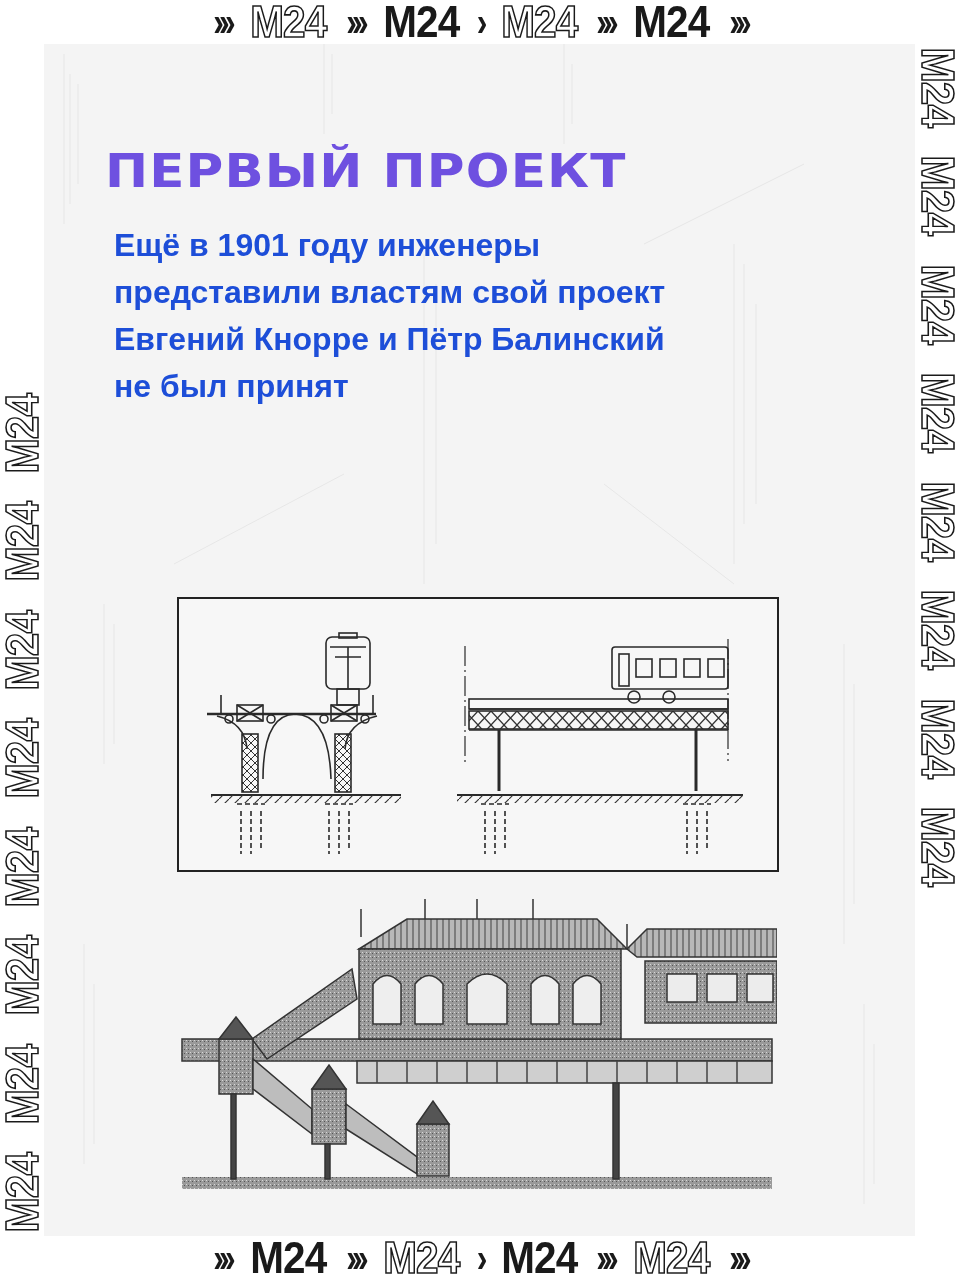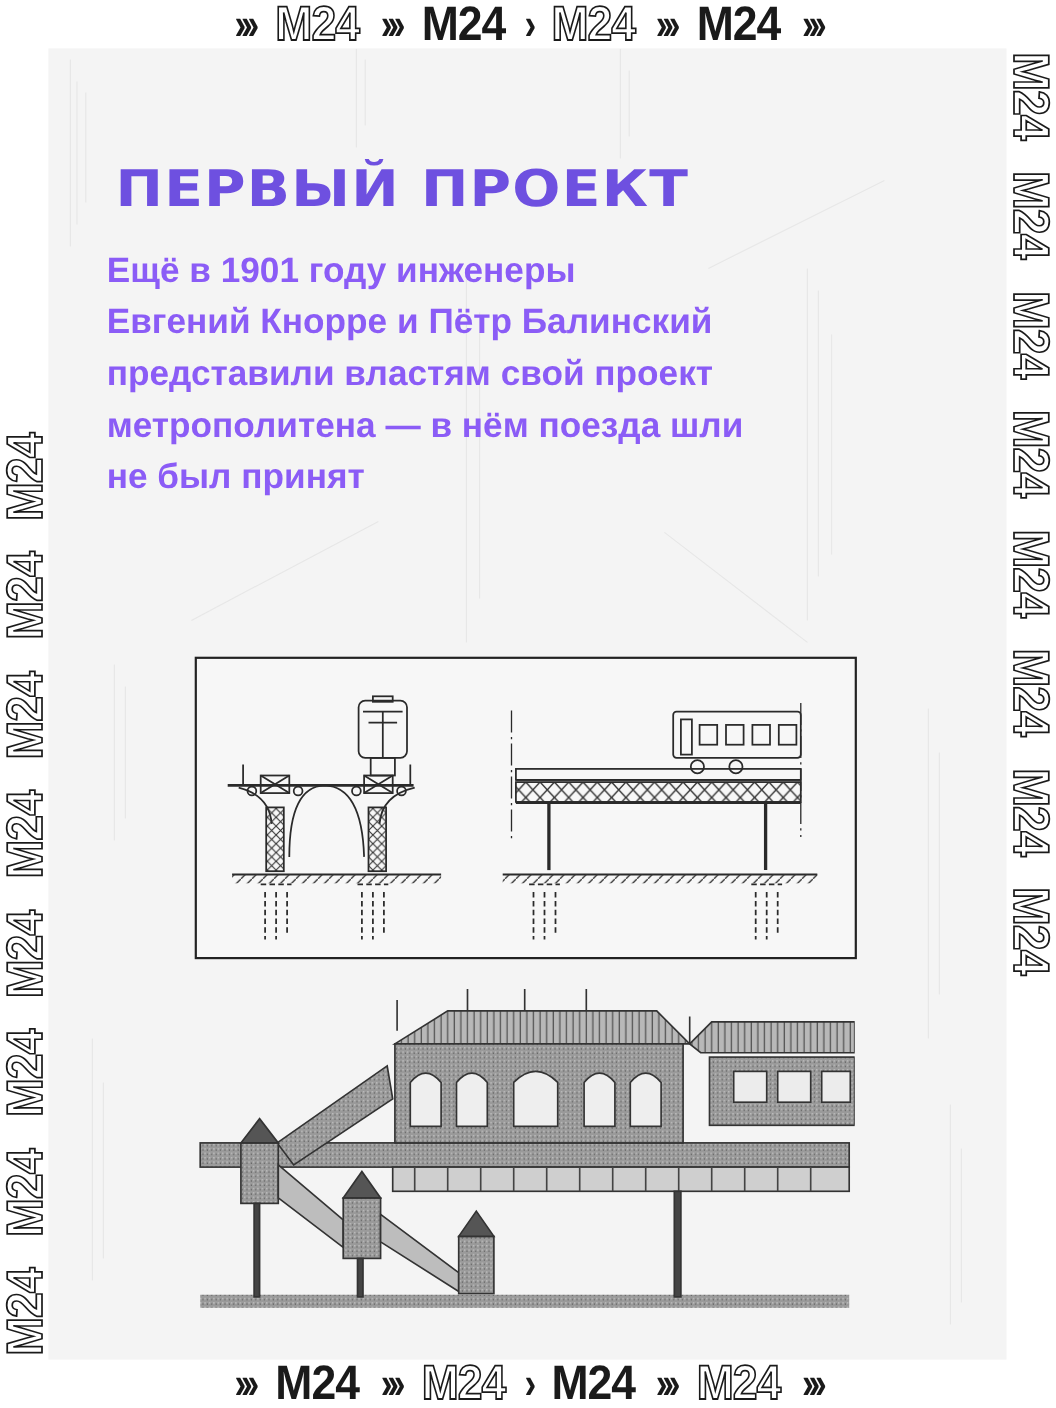--- a/index.html
+++ b/index.html
@@ -14,21 +14,21 @@
   .side{position:absolute;top:44px;width:44px;height:1192px;overflow:hidden;}
   .side.left{left:0;}
   .side.right{left:916px;}
   .side-inner{position:absolute;left:0;top:0;width:1192px;height:44px;display:flex;align-items:center;gap:22px;white-space:nowrap;}
   .side.left .side-inner{transform-origin:0 0;transform:translate(0,1192px) rotate(-90deg);}
   .side.right .side-inner{transform-origin:0 0;transform:translate(44px,0) rotate(90deg);}
   .side .logo{font-size:46px;}
   .panel{position:absolute;left:44px;top:44px;width:871px;height:1192px;background:#f4f4f4;overflow:hidden;}
   .texture{position:absolute;inset:0;opacity:.55;}
   .heading{position:absolute;left:61px;top:100px;font-family:"DejaVu Sans",sans-serif;font-weight:900;font-size:46px;color:#6e50e0;letter-spacing:1px;transform:scaleX(1.12);transform-origin:0 50%;white-space:nowrap;}
-  .body-text{position:absolute;left:53px;top:178px;width:700px;font-family:"Liberation Sans",sans-serif;font-weight:700;font-size:32px;line-height:47px;color:#8b5cf6;}
+  .body-text{position:absolute;left:70px;top:178px;width:700px;font-family:"Liberation Sans",sans-serif;font-weight:700;font-size:32px;line-height:47px;color:#1d4ed8;}
   .body-text div{white-space:nowrap;}
   .figure{position:absolute;}
   .fig1{left:133px;top:553px;width:598px;height:271px;border:2px solid #222;background:#f7f7f7;}
   .fig2{left:133px;top:855px;width:600px;height:300px;}
   svg{display:block;}
 </style>
 </head>
 <body>
 
 <div class="strip top">
@@ -95,23 +95,22 @@
       <line x1="600" y1="200" x2="760" y2="120"></line>
         <line x1="130" y1="520" x2="300" y2="430"></line>
       <line x1="560" y1="440" x2="690" y2="540"></line>
     </g>
   </svg>
 
   <div class="heading">ПЕРВЫЙ ПРОЕКТ</div>
 
   <div class="body-text">
     <div>Ещё в 1901 году инженеры</div>
+    <div>представили властям свой проект</div>
     <div>Евгений Кнорре и Пётр Балинский</div>
-    <div>представили властям свой проект</div>
-    <div>метрополитена — в нём поезда шли</div>
     <div>не был принят</div>
   </div>
 
   <div class="figure fig1">
     <svg width="598" height="271" viewBox="0 0 598 271">
       <defs>
         <pattern id="hatch" width="10" height="10" patternUnits="userSpaceOnUse">
           <path d="M0 10 L10 0" stroke="#333" stroke-width="1.2"></path>
         </pattern>
         <pattern id="lattice" width="8" height="8" patternUnits="userSpaceOnUse">

